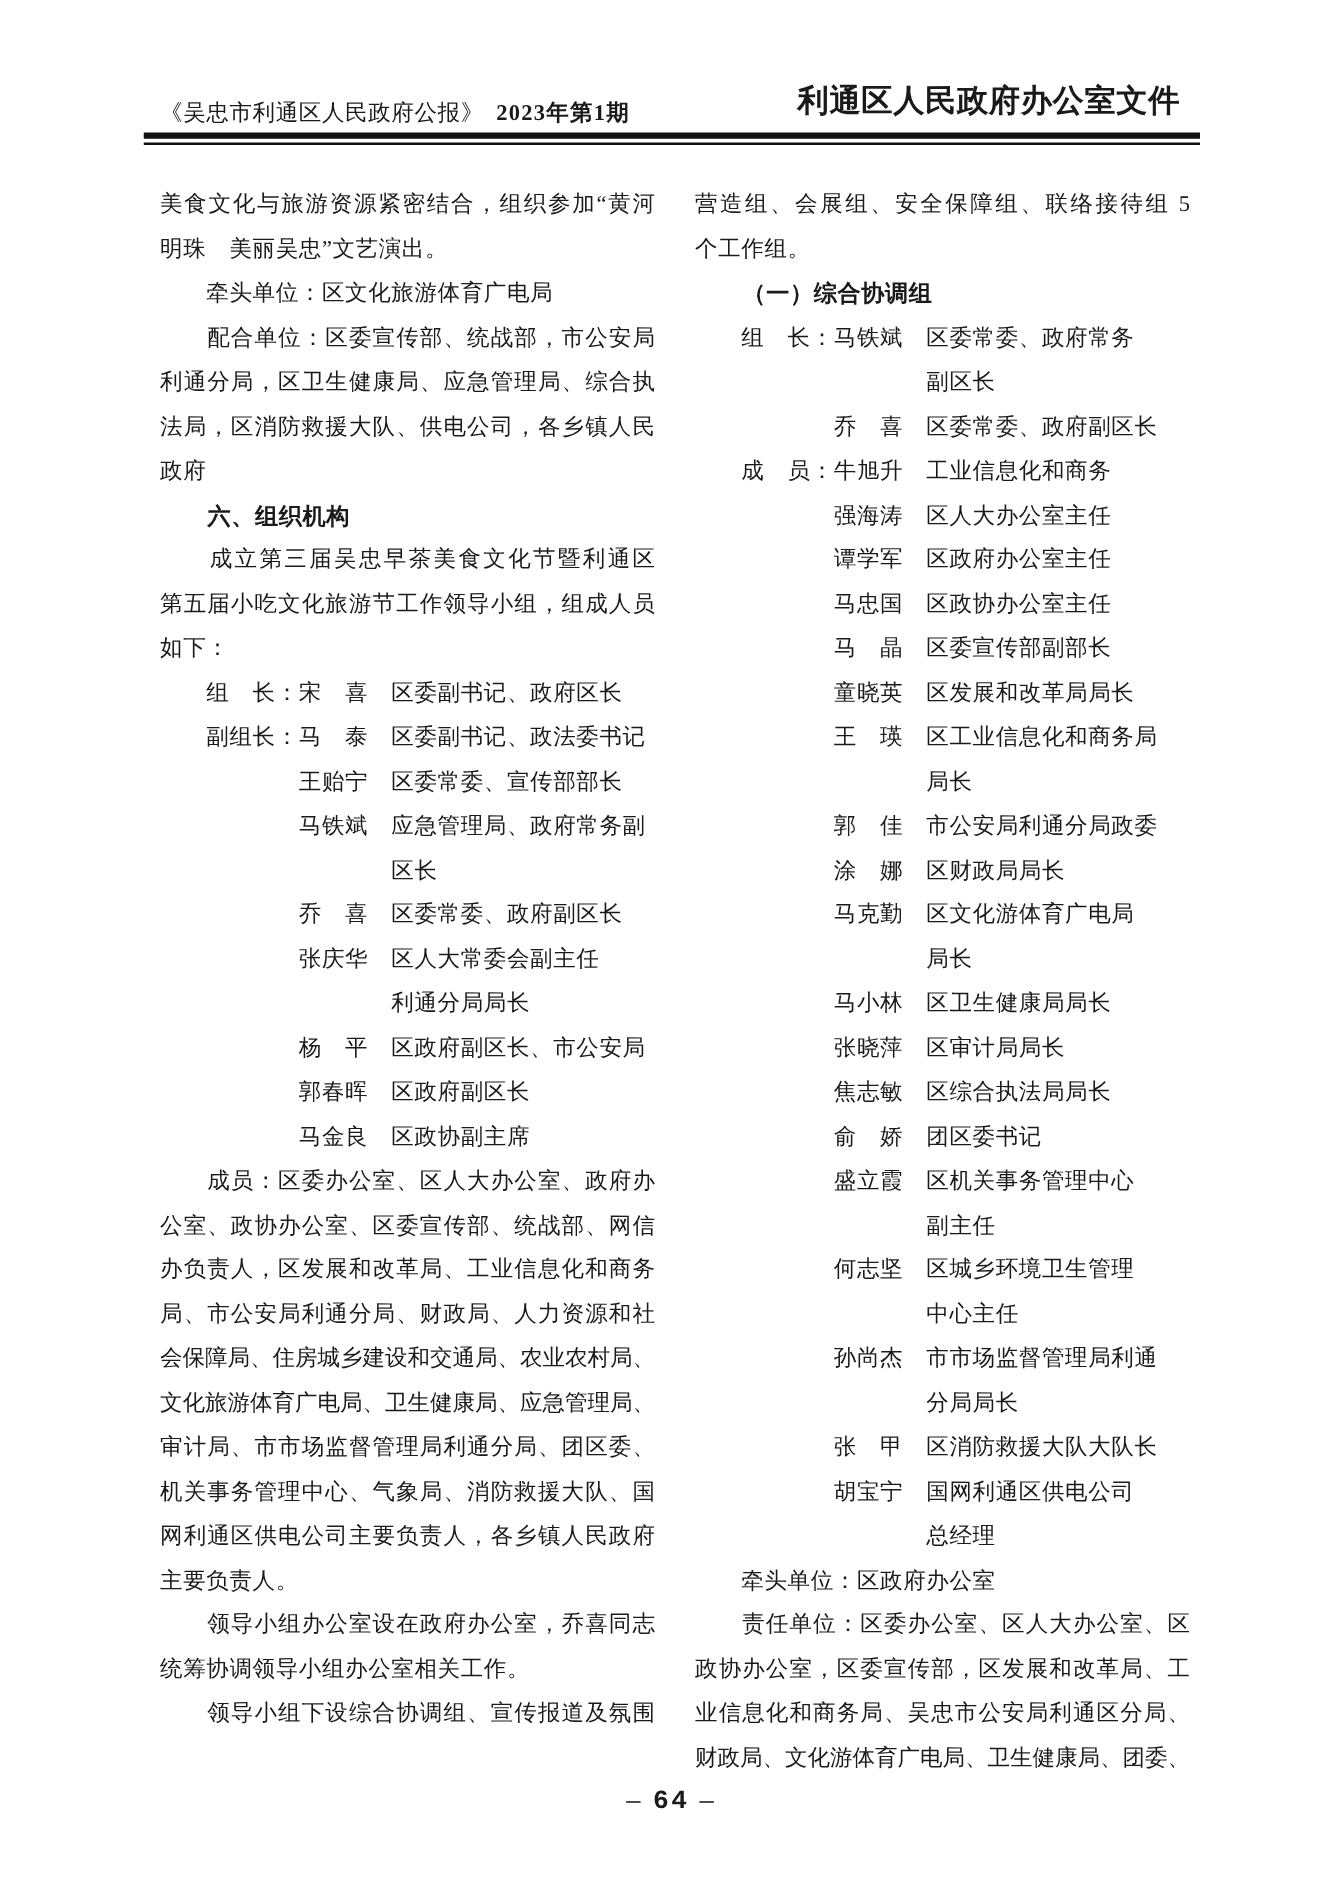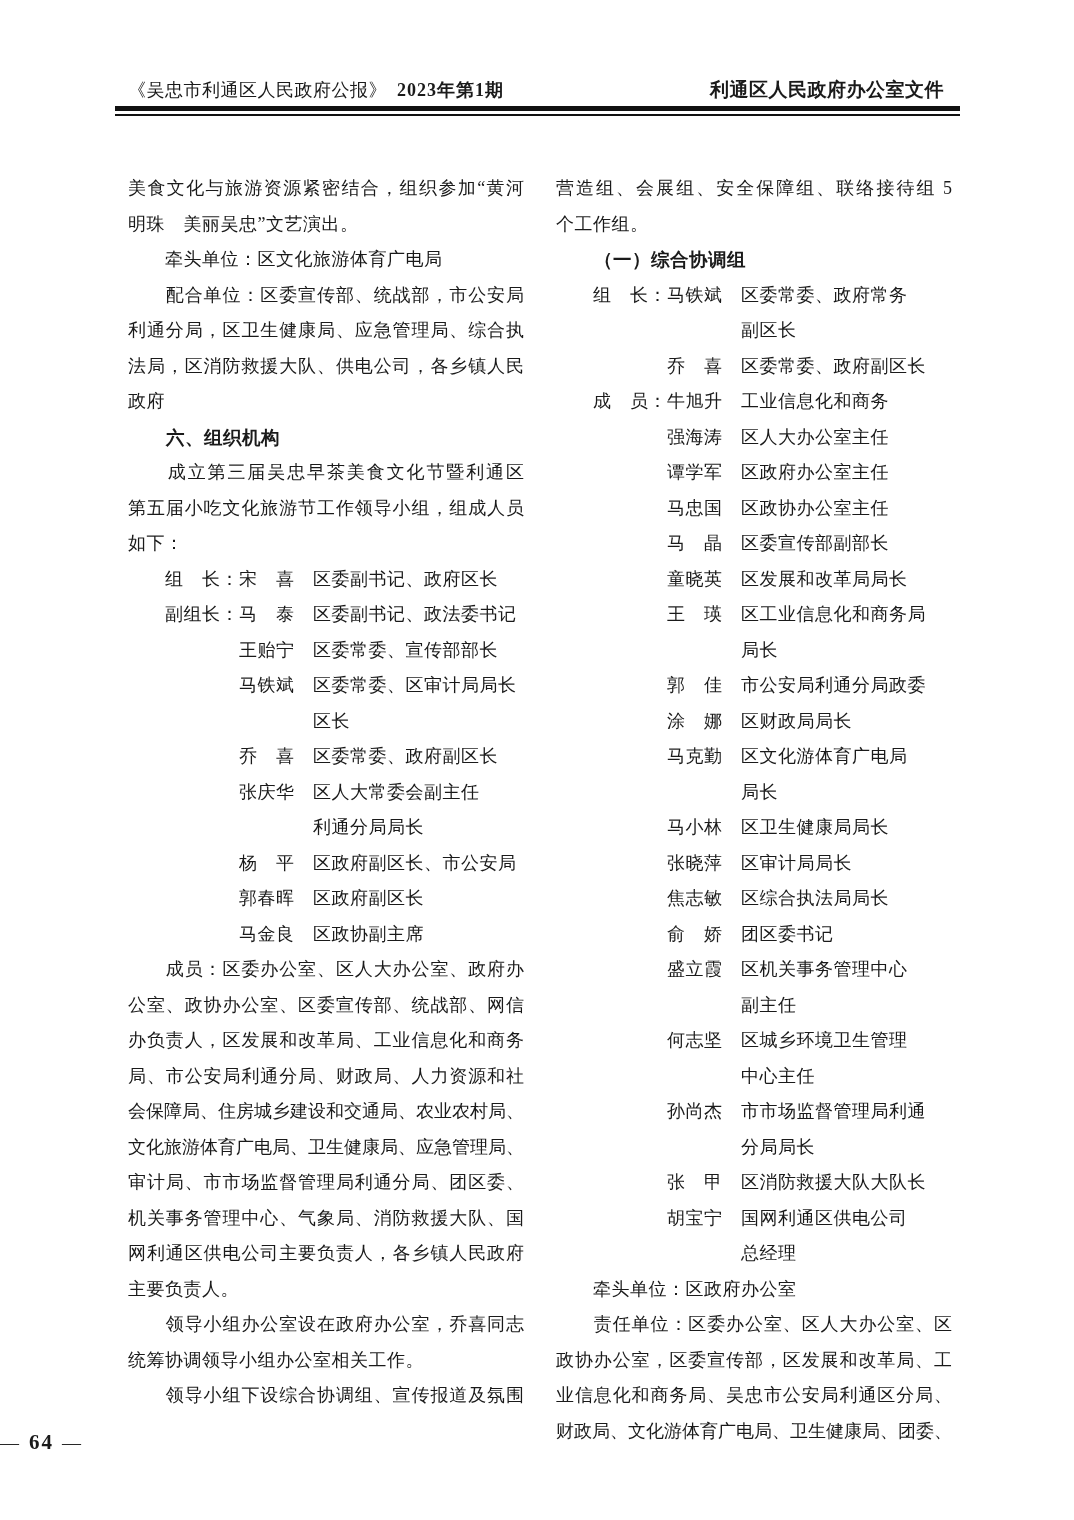--- a/index.html
+++ b/index.html
@@ -21,44 +21,43 @@
     white-space: pre;
     letter-spacing: 0.5px;
   }
   .issue {
     font-weight: bold;
     margin-left: 10px;
     letter-spacing: 1px;
   }
   .masthead-right {
     position: absolute;
-    right: 130px; top: 77px;
+    right: 130px; top: 64px;
     font-family: "Liberation Sans", "DejaVu Sans", sans-serif;
     font-weight: bold;
-    font-size: 19px;
+    font-size: 25px;
     letter-spacing: 0.5px;
   }
   .rule-thick {
     position: absolute;
     left: 115px; top: 106px;
     width: 845px; height: 4.5px;
     background: #111;
   }
   .rule-thin {
     position: absolute;
     left: 115px; top: 114px;
     width: 845px; height: 1.5px;
     background: #111;
   }
   
   .col {
     position: absolute;
     top: 146px;
     width: 396px;
-    margin-top: 25px;
   }
   .col.left  { left: 128px; }
   .col.right { left: 556px; }
   .line {
     height: 35.5px;
     line-height: 35.5px;
     font-size: 18px;
     white-space: pre;
     letter-spacing: 0.5px;
   }
@@ -72,23 +71,24 @@
     font-family: Liberation Sans, sans-serif;
     font-weight: bold;
     font-size: 18.5px;
     letter-spacing: 0.5px;
   }
   
   .pagefoot {
     position: absolute;
     left: 0; top: 1430px;
     width: 100%;
-    text-align: left;
+    text-align: center;
     font-size: 19px;
     letter-spacing: 2px;
+    font-family: Liberation Mono, monospace;
   }
   .pagefoot .pn {
     font-weight: bold;
     font-size: 21px;
     margin: 0 8px;
   }
 </style>
 </head>
 <body>
 
@@ -109,21 +109,21 @@
       <div class="line j">利通分局，区卫生健康局、应急管理局、综合执</div>
       <div class="line j">法局，区消防救援大队、供电公司，各乡镇人民</div>
       <div class="line b">政府</div>
       <div class="line h">　　六、组织机构</div>
       <div class="line j">　　成立第三届吴忠早茶美食文化节暨利通区</div>
       <div class="line j">第五届小吃文化旅游节工作领导小组，组成人员</div>
       <div class="line b">如下：</div>
       <div class="line b">　　组　长：宋　喜　区委副书记、政府区长</div>
       <div class="line b">　　副组长：马　泰　区委副书记、政法委书记</div>
       <div class="line b">　　　　　　王贻宁　区委常委、宣传部部长</div>
-      <div class="line b">　　　　　　马铁斌　区委常委、区审计局局长</div>
+      <div class="line b">　　　　　　马铁斌　应急管理局、政府常务副</div>
       <div class="line b">　　　　　　　　　　区长</div>
       <div class="line b">　　　　　　乔　喜　区委常委、政府副区长</div>
       <div class="line b">　　　　　　张庆华　区人大常委会副主任</div>
       <div class="line b">　　　　　　　　　　利通分局局长</div>
       <div class="line b">　　　　　　杨　平　区政府副区长、市公安局</div>
       <div class="line b">　　　　　　郭春晖　区政府副区长</div>
       <div class="line b">　　　　　　马金良　区政协副主席</div>
       <div class="line j">　　成员：区委办公室、区人大办公室、政府办</div>
       <div class="line j">公室、政协办公室、区委宣传部、统战部、网信</div>
       <div class="line j">办负责人，区发展和改革局、工业信息化和商务</div>

